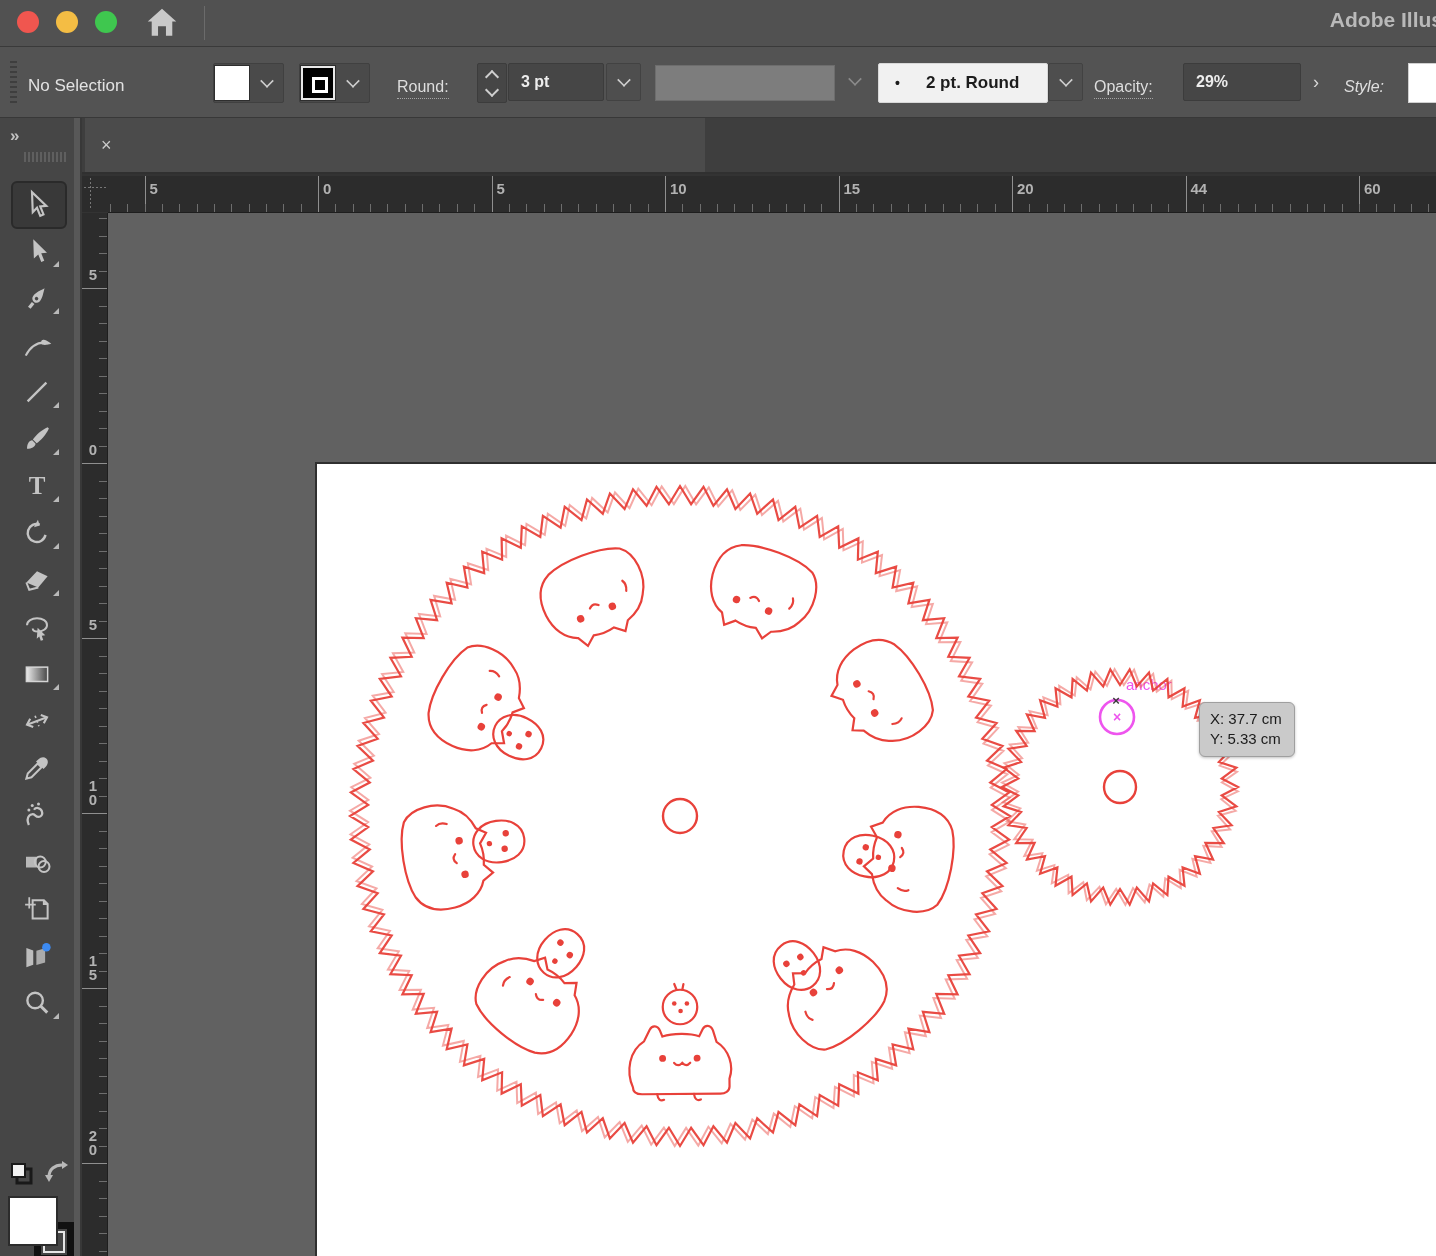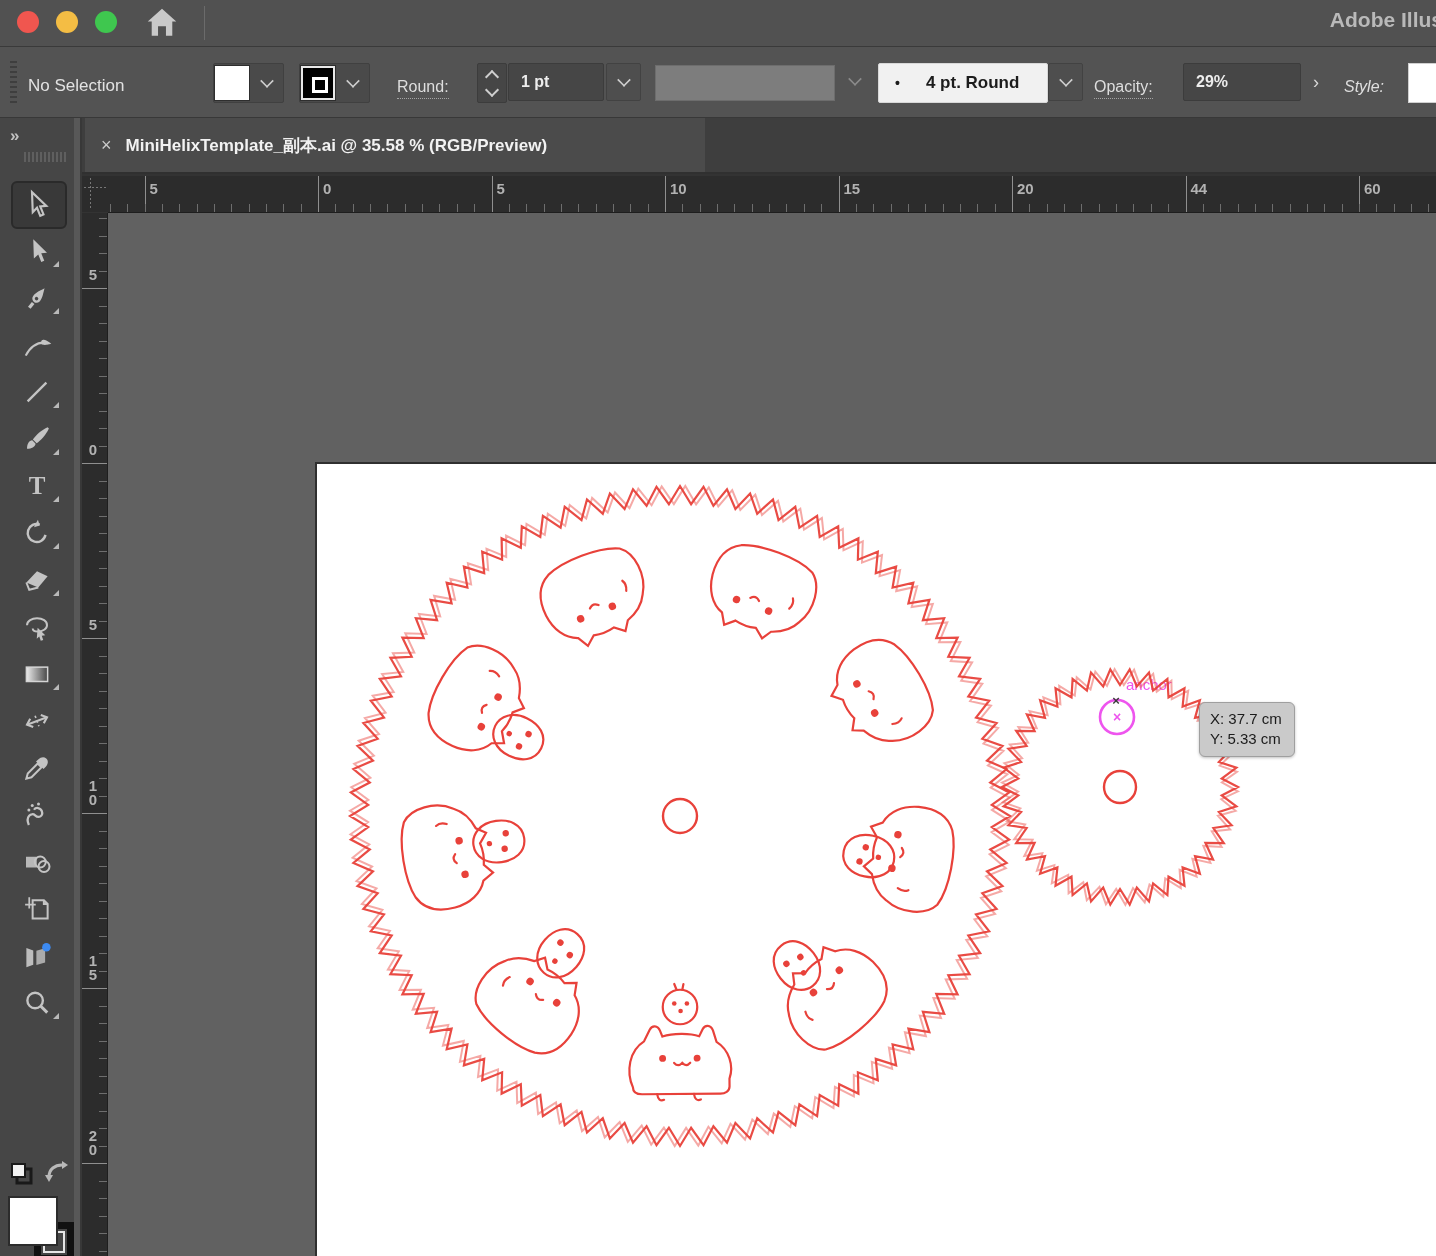--- a/index.html
+++ b/index.html
@@ -138,33 +138,33 @@
     <div class="chev-btn">
         <div class="chev"></div>
       </div>
   </div>
 
   <div id="stroke-label" class="abs cb-label dotted-u">Round:</div>
   <div id="stroke-stepper" class="abs">
     <div class="step-chev step-up"></div>
     <div class="step-chev step-dn"></div>
   </div>
-  <div id="stroke-field" class="abs">1 pt</div>
+  <div id="stroke-field" class="abs">3 pt</div>
   <div id="stroke-chev" class="abs chev-btn">
       <div class="chev"></div>
     </div>
 
   <div id="brush-strip" class="abs"></div>
   <div id="brush-chev" class="abs chev-btn">
       <div class="chev"></div>
     </div>
 
   <div id="brushdef" class="abs">
     <span class="dot">•</span>
-    <span>4 pt. Round</span>
+    <span>2 pt. Round</span>
   </div>
   <div id="brushdef-chev" class="abs chev-btn">
       <div class="chev"></div>
     </div>
 
   <div id="opacity-label" class="abs cb-label dotted-u">Opacity:</div>
   <div id="opacity-field" class="abs">29%</div>
   <div id="opacity-more" class="abs">›</div>
 
   <div id="style-label" class="abs cb-label">Style:</div>
@@ -320,21 +320,20 @@
       <div id="big-fill"></div>
     </div>
 
   </div>
 </div>
 <div id="toolbar-strip" class="abs"></div>
 
 <div id="tabbar" class="abs">
   <div id="doc-tab" class="abs">
     <span id="tab-close">×</span>
-    <span id="tab-title">MiniHelixTemplate_副本.ai @ 35.58 % (RGB/Preview)</span>
   </div>
 </div>
 
 <div id="ruler-corner" class="abs">
   <div class="dh"></div>
   <div class="dv"></div>
 </div>
 <div id="ruler-h" class="abs">
     <div class="htick major" style="left: 36.5px;"></div>
     <div class="hlabel" style="left: 41.5px;">5</div>

